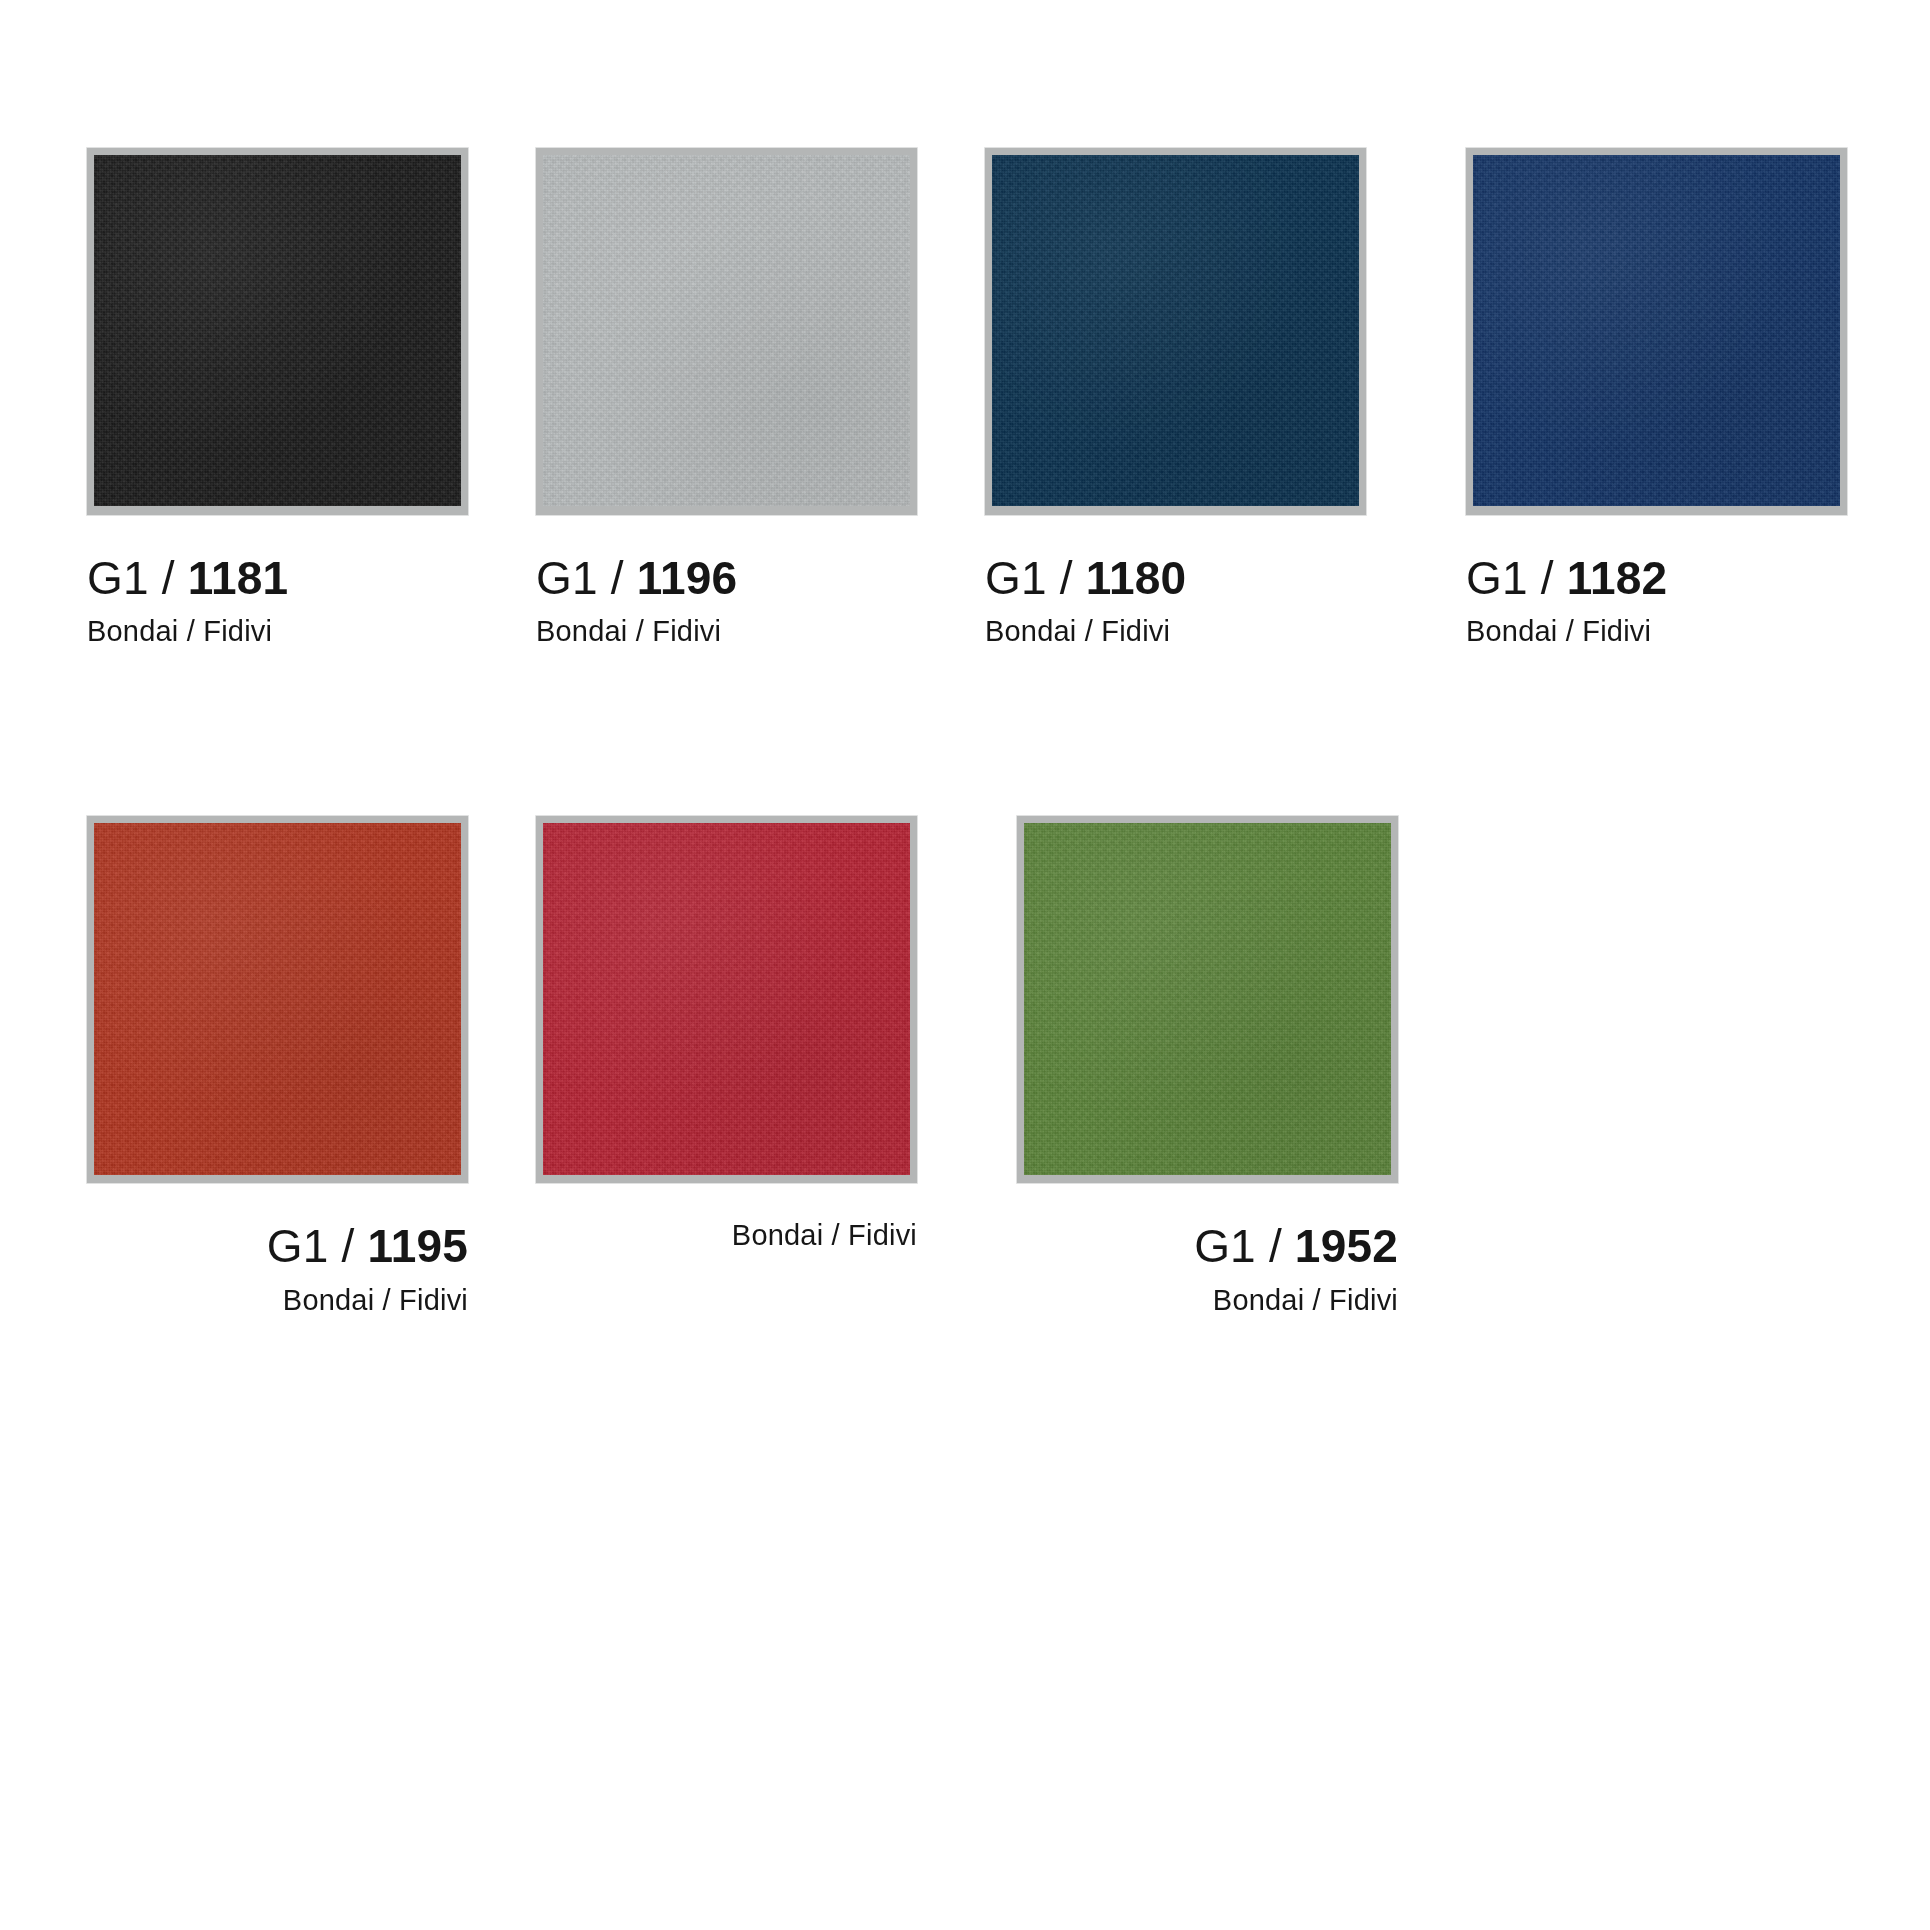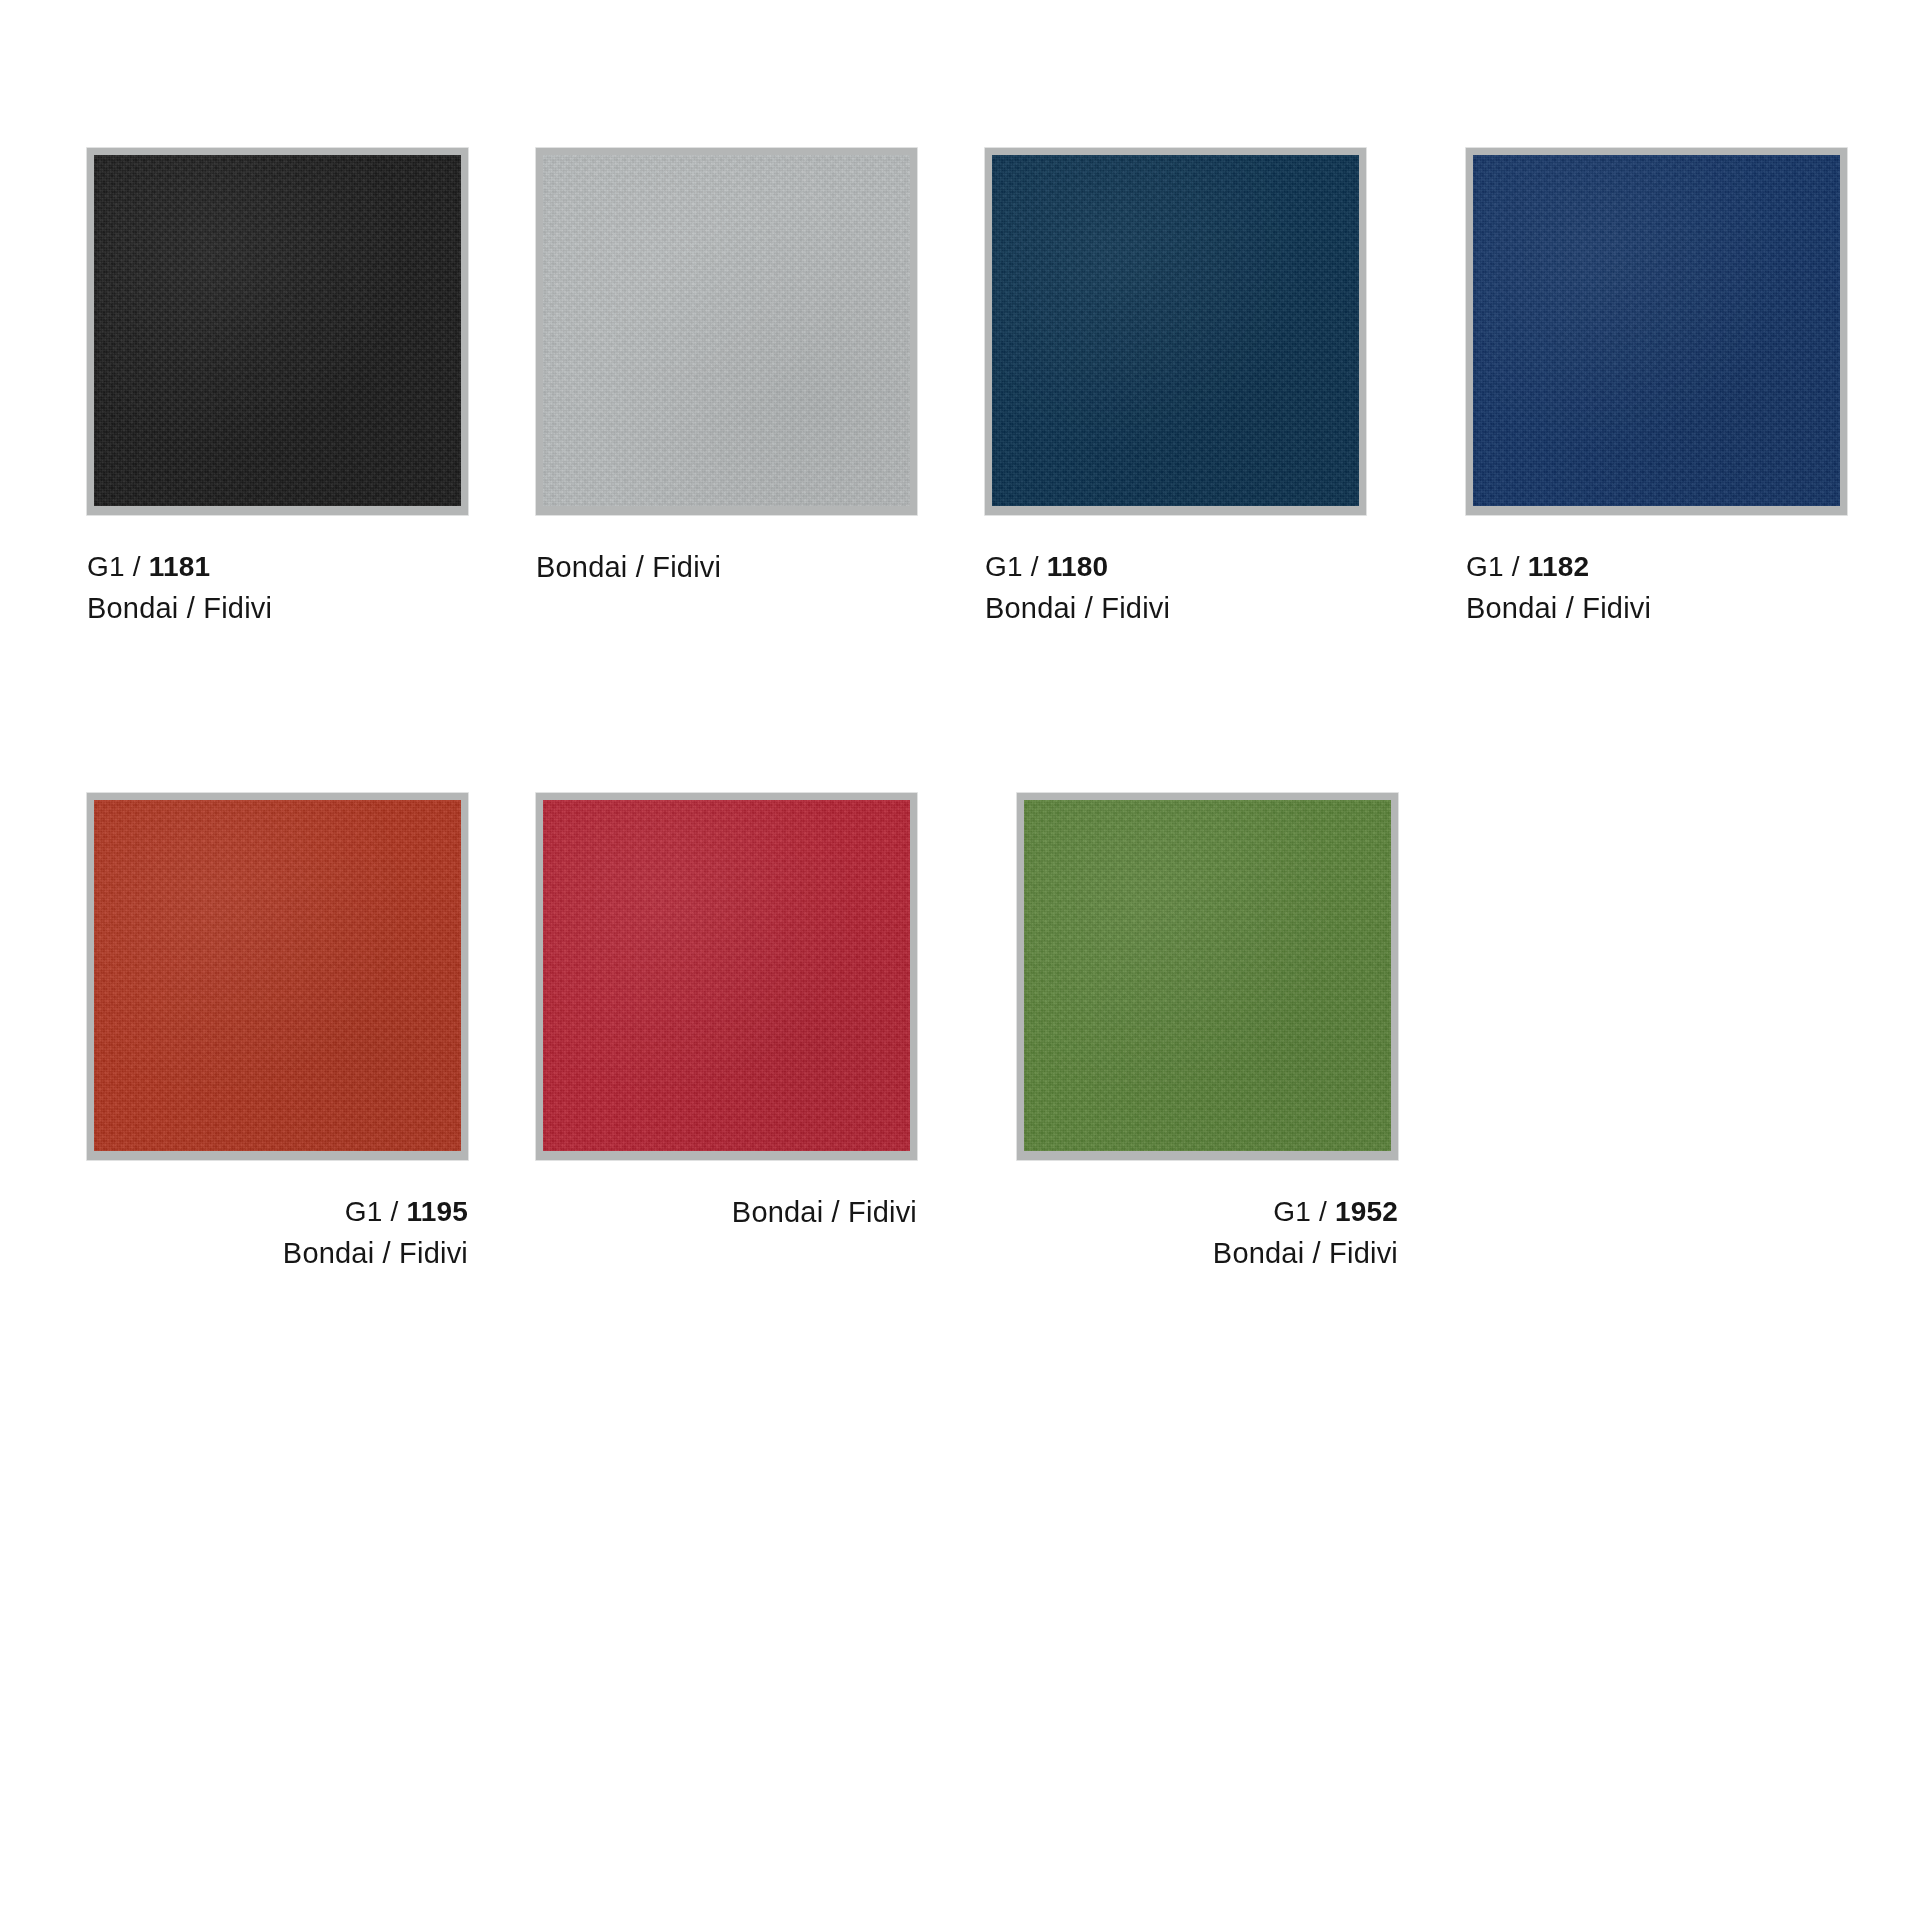--- a/index.html
+++ b/index.html
@@ -108,21 +108,21 @@
     pointer-events: none;
   }
 
   .caption {
     margin-top: 34px;
     color: #161616;
     line-height: 1.30;
   }
 
   .caption-code {
-    font-size: 28px;
+    font-size: 46px;
     letter-spacing: 0.2px;
     white-space: nowrap;
   }
 
   .caption-code .prefix {
     font-weight: 400;
   }
 
   .caption-code .number {
     font-weight: 700;
@@ -152,20 +152,21 @@
           <div class="caption-code"><span class="prefix">G1 / </span><span class="number">1181</span></div>
           <div class="caption-supplier">Bondai / Fidivi</div>
         </div>
       </div>
 
       <div class="swatch-cell">
         <div class="chip" style="background: rgb(180, 182, 182);">
           <div class="chip-inner" style="background: rgb(184, 188, 189);"></div>
         </div>
         <div class="caption">
+          <div class="caption-code"><span class="prefix">G1 / </span><span class="number">1196</span></div>
           <div class="caption-supplier">Bondai / Fidivi</div>
         </div>
       </div>
 
       <div class="swatch-cell">
         <div class="chip" style="background: rgb(180, 182, 182);">
           <div class="chip-inner" style="background: rgb(9, 49, 79);"></div>
         </div>
         <div class="caption">
           <div class="caption-code"><span class="prefix">G1 / </span><span class="number">1180</span></div>

